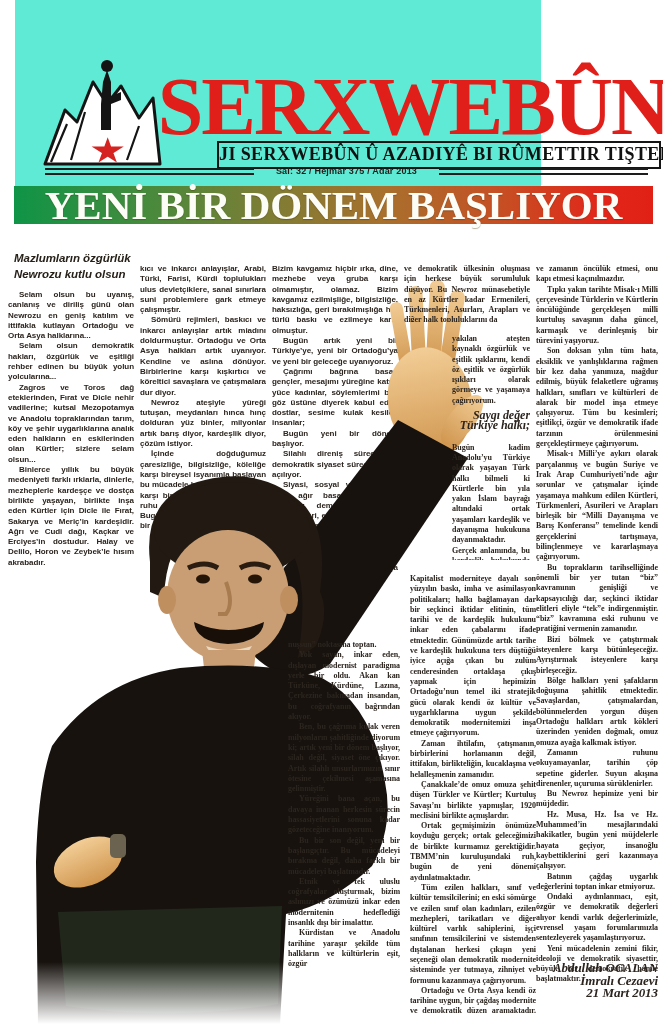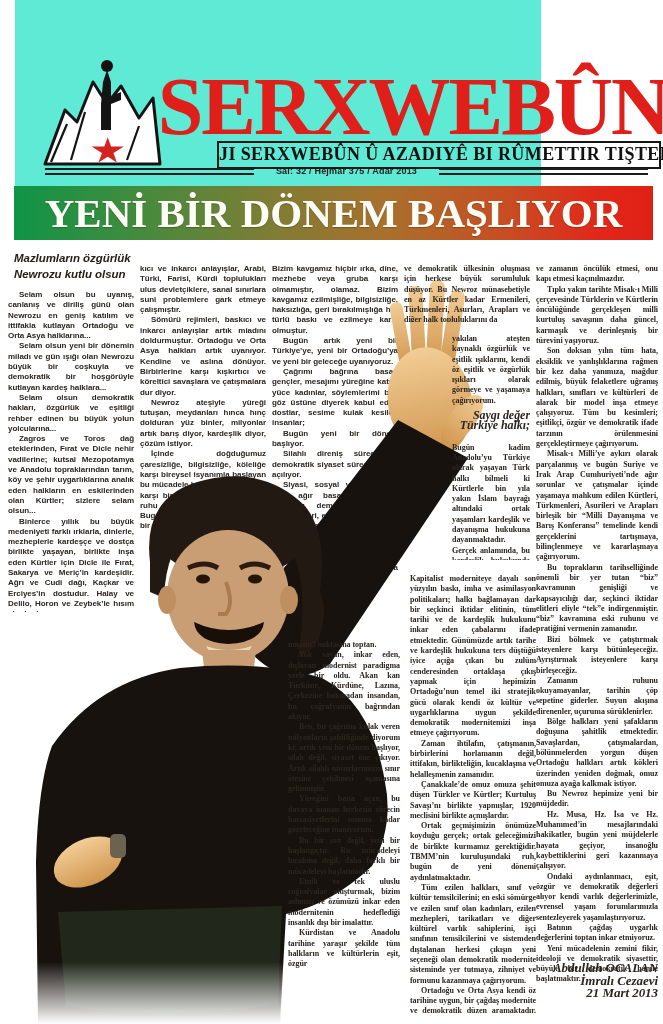--- a/index.html
+++ b/index.html
@@ -12,21 +12,21 @@
        color:#e01f1b;letter-spacing:-2px;text-align:center;white-space:nowrap;}
   .logo{position:absolute;left:26px;top:52px;width:122px;height:122px;}
   .motto-box{position:absolute;left:202px;top:141px;width:440px;border:2px solid #151515;
        font-family:"Liberation Serif",serif;font-weight:bold;font-size:18px;color:#111;
        text-align:center;padding:1px 0 2px;letter-spacing:.4px;white-space:nowrap;}
   .dateline-row{position:absolute;left:30px;top:164px;width:603px;height:14px;
        display:flex;align-items:center;gap:22px;}
   .dbl-rule{flex:1;height:3px;border-top:2px solid #1d1d1d;border-bottom:2px solid #1d1d1d;}
   .dateline{font-size:9px;font-weight:bold;color:#201c18;white-space:nowrap;letter-spacing:.2px;}
   
-  .banner{position:absolute;left:14px;top:186px;width:639px;height:54px;
+  .banner{position:absolute;left:14px;top:186px;width:639px;height:38px;
        background:linear-gradient(90deg,#0f9447 0%,#3f8c3e 18%,#7e7d34 40%,#a8702d 58%,#c94b22 78%,#e2261a 92%,#e02015 100%);
        display:flex;align-items:center;justify-content:center;}
   .banner h1{margin:0;font-family:"Liberation Serif",serif;font-weight:bold;font-size:41px;
        color:#fdfdf8;letter-spacing:0px;white-space:nowrap;text-shadow:0 1px 1px rgba(60,40,0,.35);}
   
   .col{position:absolute;font-size:8px;line-height:10.3px;font-weight:700;color:#2c251f;
        text-align:justify;letter-spacing:-.05px;overflow:hidden;}
   .col p{margin:0;text-indent:11px;}
   .col p.cont{text-indent:0;margin-top:12px;}
   .col p.i{font-style:italic;text-align:right;text-indent:0;font-size:12px;margin:4px 0 2px;}
@@ -63,21 +63,20 @@
 </div>
 
 <div class="banner">
   <h1>YENİ BİR DÖNEM BAŞLIYOR</h1>
 </div>
 
 <div class="col z1" style="left:8px;top:248px;width:126px;height:364px;">
   <div class="kicker">Mazlumların özgürlük Newrozu kutlu olsun</div>
 
 <p>Selam olsun bu uyanış, canlanış ve diriliş günü olan Newrozu en geniş katılım ve ittifakla kutlayan Ortadoğu ve Orta Asya halklarına...</p>
-    <p>Selam olsun yeni bir dönemin miladı ve gün ışığı olan Newrozu büyük bir coşkuyla ve demokratik bir hoşgörüyle kutlayan kardeş halklara...</p>
     <p>Selam olsun demokratik hakları, özgürlük ve eşitliği rehber edinen bu büyük yolun yolcularına...</p>
     <p>Zagros ve Toros dağ eteklerinden, Fırat ve Dicle nehir vadilerine; kutsal Mezopotamya ve Anadolu topraklarından tarım, köy ve şehir uygarlıklarına analık eden halkların en eskilerinden olan Kürtler; sizlere selam olsun...</p>
     <p>Binlerce yıllık bu büyük medeniyeti farklı ırklarla, dinlerle, mezheplerle kardeşçe ve dostça birlikte yaşayan, birlikte inşa eden Kürtler için Dicle ile Fırat, Sakarya ve Meriç’in kardeşidir. Ağrı ve Cudi dağı, Kaçkar ve Erciyes’in dostudur. Halay ve Delilo, Horon ve Zeybek’le hısım akrabadır.</p>
   </div>
 
 <div class="col z1" style="left:140px;top:252px;width:126px;height:300px;">
 
 <p class="cont">kıcı ve inkarcı anlayışlar, Arabi, Türki, Farisi, Kürdi toplulukları ulus devletçiklere, sanal sınırlara suni problemlere gark etmeye çalışmıştır.</p>
     <p>Sömürü rejimleri, baskıcı ve inkarcı anlayışlar artık miadını doldurmuştur. Ortadoğu ve Orta Asya halkları artık uyanıyor. Kendine ve aslına dönüyor. Birbirlerine karşı kışkırtıcı ve köreltici savaşlara ve çatışmalara dur diyor.</p>
     <p>Newroz ateşiyle yüreği tutuşan, meydanları hınca hınç dolduran yüz binler, milyonlar artık barış diyor, kardeşlik diyor, çözüm istiyor.</p>
@@ -129,26 +128,26 @@
   </div>
 
 <div class="col z4" style="left:536px;top:252px;width:122px;height:768px;overflow:visible;">
 
 <p class="cont">ve zamanın öncülük etmesi, onu kapı etmesi kaçınılmazdır.</p>
     <p>Tıpkı yakın tarihte Misak-ı Milli çerçevesinde Türklerin ve Kürtlerin öncülüğünde gerçekleşen milli kurtuluş savaşının daha güncel, karmaşık ve derinleşmiş bir türevini yaşıyoruz.</p>
     <p>Son doksan yılın tüm hata, eksiklik ve yanlışlıklarına rağmen bir kez daha yanımıza, mağdur edilmiş, büyük felaketlere uğramış halkları, sınıfları ve kültürleri de alarak bir model inşa etmeye çalışıyoruz. Tüm bu kesimleri; eşitlikçi, özgür ve demokratik ifade tarzının örülenmesini gerçekleştirmeye çağırıyorum.</p>
     <p>Misak-ı Milli’ye aykırı olarak parçalanmış ve bugün Suriye ve Irak Arap Cumhuriyeti’nde ağır sorunlar ve çatışmalar içinde yaşamaya mahkum edilen Kürtleri, Türkmenleri, Asurileri ve Arapları birleşik bir “Milli Dayanışma ve Barış Konferansı” temelinde kendi gerçeklerini tartışmaya, bilinçlenmeye ve kararlaşmaya çağırıyorum.</p>
     <p>Bu toprakların tarihselliğinde önemli bir yer tutan “biz” kavramının genişliği ve kapsayıcılığı dar, seçkinci iktidar elitleri eliyle “tek”e indirgenmiştir. “biz” kavramına eski ruhunu ve pratiğini vermenin zamanıdır.</p>
     <p>Bizi bölmek ve çatıştırmak isteyenlere karşı bütünleşeceğiz. Ayrıştırmak isteyenlere karşı birleşeceğiz.</p>
+    <p>Bölge halkları yeni şafakların doğuşuna şahitlik etmektedir. Savaşlardan, çatışmalardan, bölünmelerden yorgun düşen Ortadoğu halkları artık kökleri üzerinden yeniden doğmak, omuz omuza ayağa kalkmak istiyor.</p>
     <p>Zamanın ruhunu okuyamayanlar, tarihin çöp sepetine giderler. Suyun akışına direnenler, uçuruma sürüklenirler.</p>
-    <p>Bölge halkları yeni şafakların doğuşuna şahitlik etmektedir. Savaşlardan, çatışmalardan, bölünmelerden yorgun düşen Ortadoğu halkları artık kökleri üzerinden yeniden doğmak, omuz omuza ayağa kalkmak istiyor.</p>
     <p>Bu Newroz hepimize yeni bir müjdedir.</p>
     <p>Hz. Musa, Hz. İsa ve Hz. Muhammed’in mesajlarındaki hakikatler, bugün yeni müjdelerle hayata geçiyor, insanoğlu kaybettiklerini geri kazanmaya çalışıyor.</p>
+    <p>Batının çağdaş uygarlık değerlerini toptan inkar etmiyoruz.</p>
     <p>Ondaki aydınlanmacı, eşit, özgür ve demokratik değerleri alıyor kendi varlık değerlerimizle, evrensel yaşam forumlarımızla sentezleyerek yaşamlaştırıyoruz.</p>
-    <p>Batının çağdaş uygarlık değerlerini toptan inkar etmiyoruz.</p>
     <p>Yeni mücadelenin zemini fikir, ideoloji ve demokratik siyasettir, büyük bir demokratik hamle başlatmaktır.</p>
   </div>
 
 <div class="col sig z4" style="left:536px;top:938px;width:122px;height:60px;text-align:right;">
   <div>Abdullah ÖCALAN</div>
   <div>İmralı Cezaevi</div>
   <div>21 Mart 2013</div>
 </div>
 
 <svg class="photo" viewBox="0 0 535 762">

